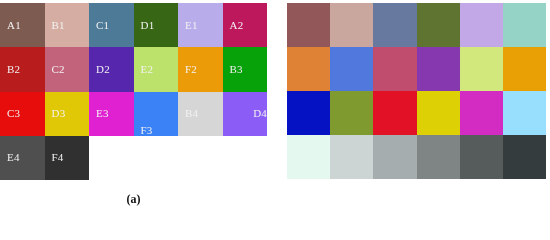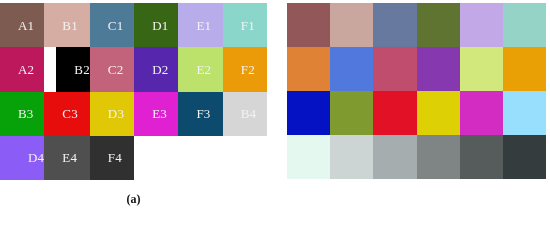--- a/index.html
+++ b/index.html
@@ -42,23 +42,23 @@
   #grid-b { width: 259px; height: 176px; }
 
   .cell {
     position: relative;
     display: flex;
     align-items: center;
     justify-content: flex-start;
   }
 
   .cell-label {
-    font-size: 13px;
+    font-size: 11px;
     line-height: 1;
-    padding-left: 18px;
+    padding-left: 7px;
     letter-spacing: 0.2px;
     user-select: none;
   }
 
   
   .lbl-light { color: #f2f2f2; }
   .lbl-dark  { color: #1a1a1a; }
 
   
   .cell-empty { background: transparent; }
@@ -90,27 +90,24 @@
         </div>
         <div class="cell" style="background: rgb(77, 122, 150);">
           <span class="cell-label lbl-light">C1</span>
         </div>
         <div class="cell" style="background: rgb(55, 102, 20);">
           <span class="cell-label lbl-light">D1</span>
         </div>
         <div class="cell" style="background: rgb(185, 172, 235);">
           <span class="cell-label lbl-light">E1</span>
         </div>
-        <div class="cell" style="background: rgb(138, 214, 202);">
-          <span class="cell-label lbl-light">F1</span>
-        </div>
         <div class="cell" style="background: #be185d;">
           <span class="cell-label lbl-light">A2</span>
         </div>
-        <div class="cell" style="background: #000000; margin-left: 12px;">
+        <div class="cell" style="background: #b91c1c;">
           <span class="cell-label lbl-light">B2</span>
         </div>
         <div class="cell" style="background: rgb(194, 99, 123);">
           <span class="cell-label lbl-light">C2</span>
         </div>
         <div class="cell" style="background: rgb(86, 38, 173);">
           <span class="cell-label lbl-light">D2</span>
         </div>
         <div class="cell" style="background: rgb(188, 226, 107);">
           <span class="cell-label lbl-light">E2</span>
@@ -123,21 +120,21 @@
         </div>
         <div class="cell" style="background: rgb(232, 13, 13);">
           <span class="cell-label lbl-light">C3</span>
         </div>
         <div class="cell" style="background: rgb(224, 200, 7);">
           <span class="cell-label lbl-light">D3</span>
         </div>
         <div class="cell" style="background: rgb(224, 33, 209);">
           <span class="cell-label lbl-light">E3</span>
         </div>
-        <div class="cell" style="background: #0c4a6e;">
+        <div class="cell" style="background: #3b82f6; align-items: flex-end;">
           <span class="cell-label lbl-light">F3</span>
         </div>
         <div class="cell" style="background: rgb(214, 214, 214);">
           <span class="cell-label lbl-light">B4</span>
         </div>
         <div class="cell" style="background: #8b5cf6; justify-content: flex-end;">
           <span class="cell-label lbl-light">D4</span>
         </div>
         <div class="cell" style="background: rgb(79, 79, 79);">
           <span class="cell-label lbl-light">E4</span>

